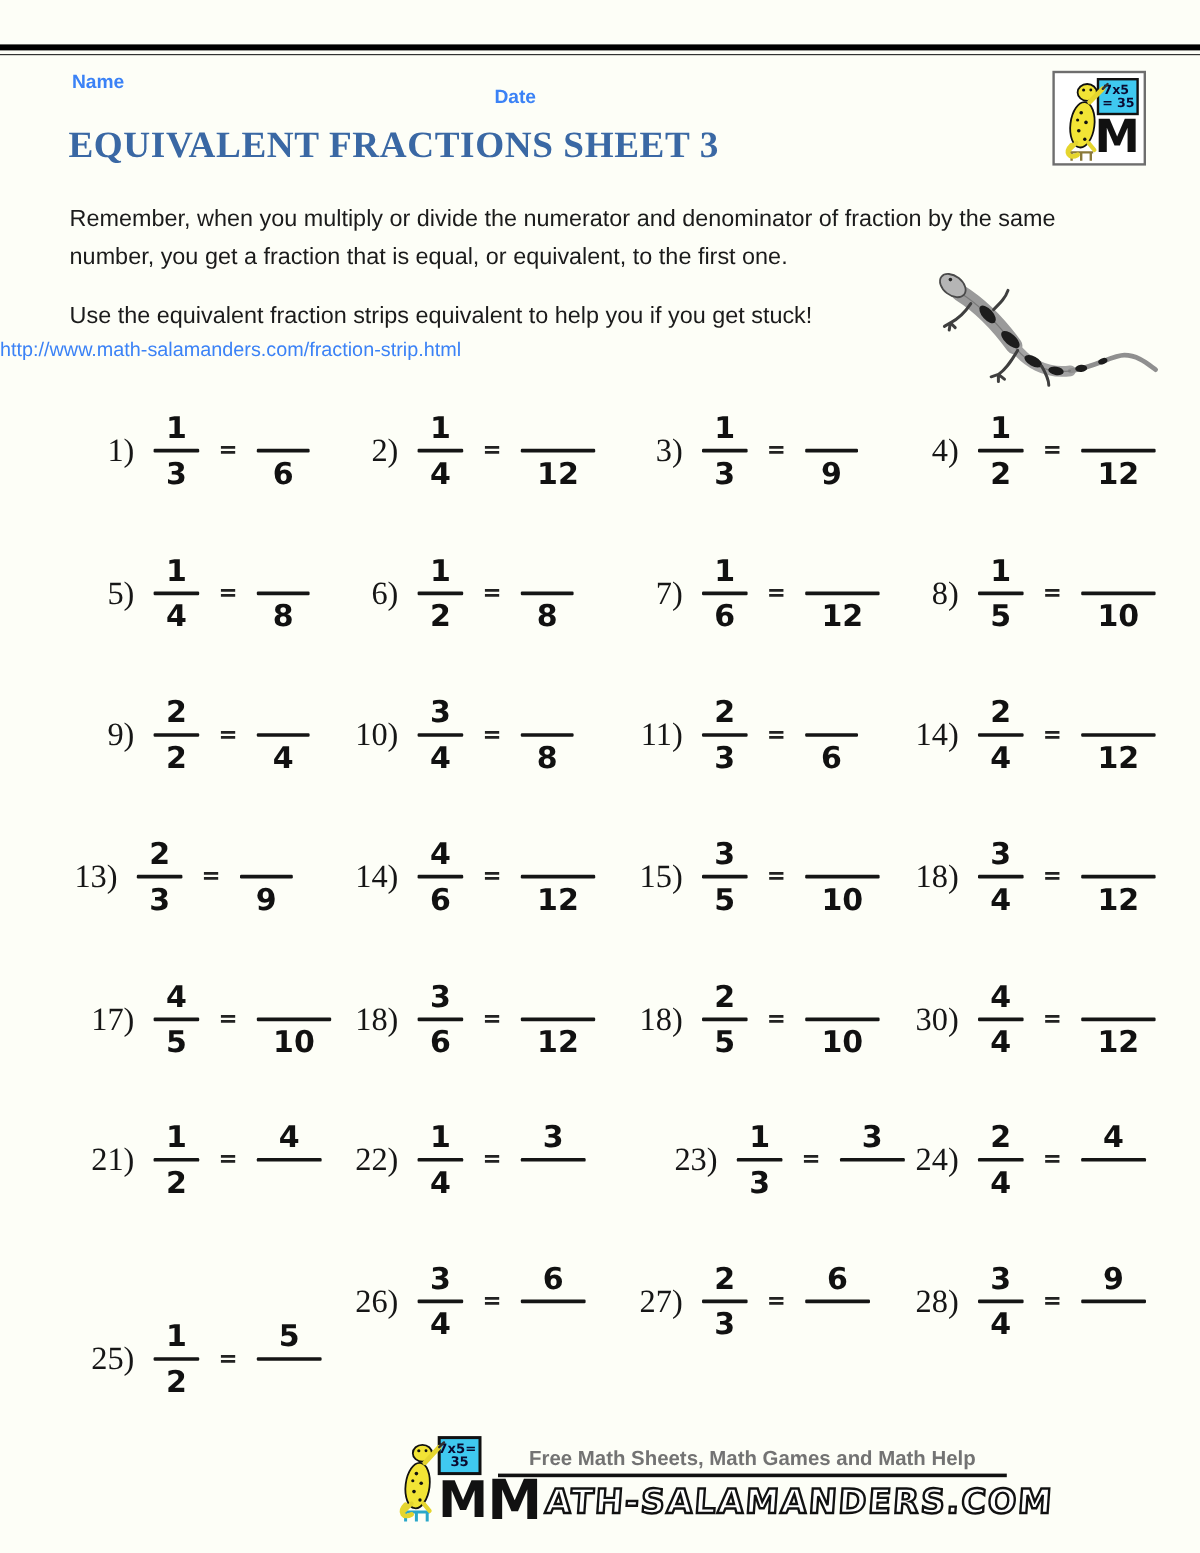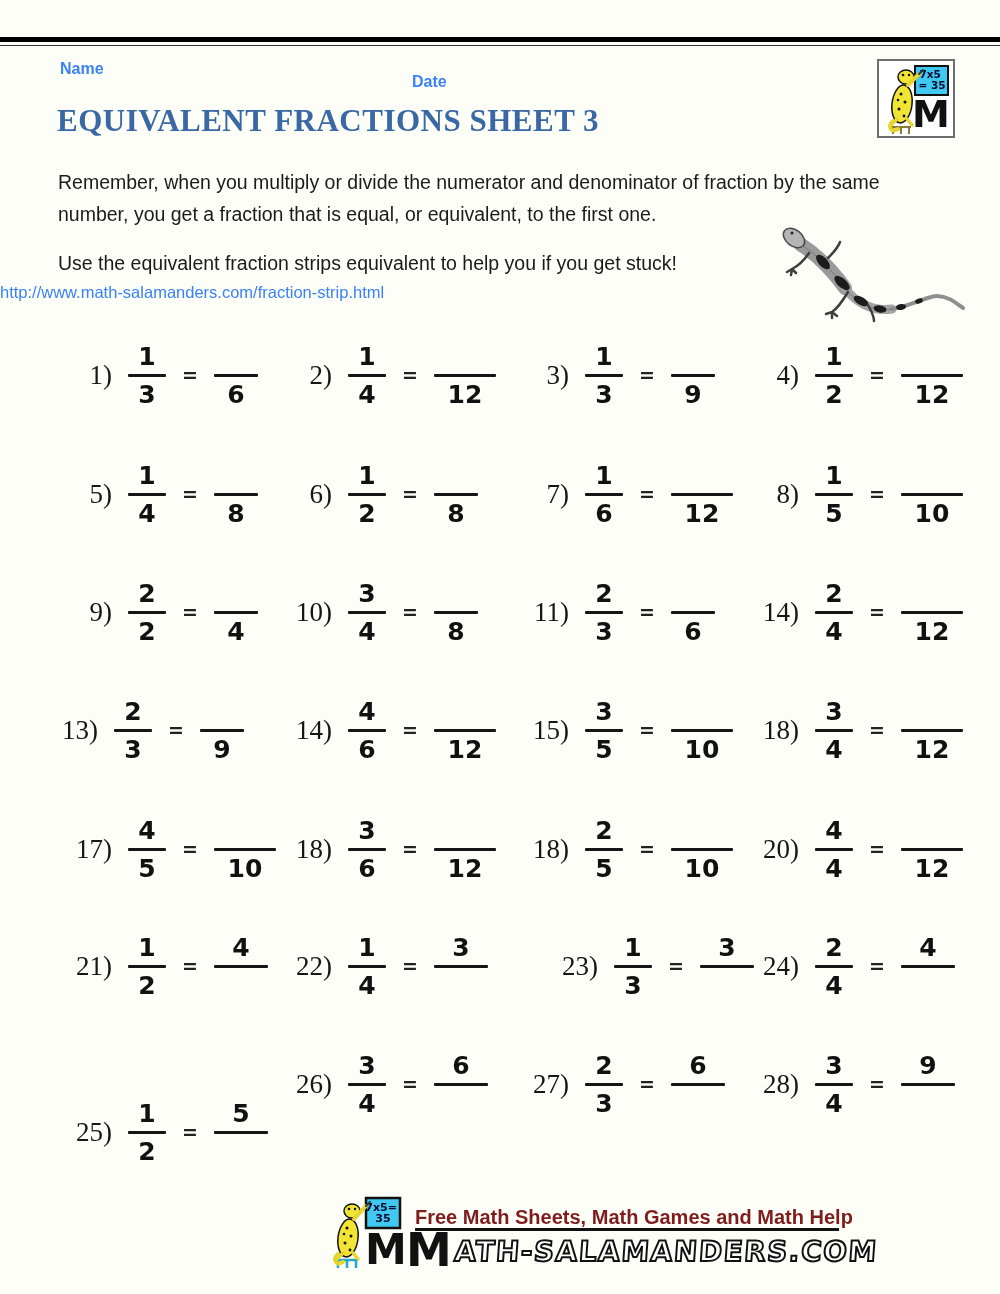--- a/index.html
+++ b/index.html
@@ -41,21 +41,21 @@
   .fr-num, .fr-den {
     display:block; height:35px; line-height:35px; text-align:center;
     font-family:"DejaVu Sans", sans-serif; font-weight:700; font-size:25px; color:#111;
   }
   .fr-bar { display:block; height:3px; background:#151515; border-radius:1px; }
   .eq { margin:0 16px; font-family:"DejaVu Sans", sans-serif; font-weight:700; font-size:19px; color:#222; }
 
   .footer-logo { position:absolute; left:328px; top:1196px; }
   .footer-tagline {
     position:absolute; left:415px; top:1206px; width:424px; text-align:center;
-    font-size:20px; font-weight:700; color:#7f1d1d; white-space:nowrap;
+    font-size:17px; font-weight:700; color:#737373; white-space:nowrap;
   }
   .footer-line { position:absolute; left:415px; top:1228px; width:424px; height:3px; background:#111; }
   .footer-brand { position:absolute; left:406px; top:1229px; display:flex; align-items:flex-end; }
   .brand-m {
     font-family:"DejaVu Sans", sans-serif; font-weight:900; font-size:46px; line-height:42px;
     color:#111; margin-right:1px;
   }
   .brand-rest {
     font-family:"DejaVu Sans", sans-serif; font-weight:800; font-size:28px; line-height:38px;
     letter-spacing:1.5px; color:#ffffff; -webkit-text-stroke:2px #111;
@@ -401,21 +401,21 @@
         <span class="fr-den" style="min-width: 38px;">5</span>
       </span>
       <span class="eq">=</span>
       <span class="frac">
         <span class="fr-num" style="min-width: 62px;"></span>
         <span class="fr-bar" style="width: 62px;"></span>
         <span class="fr-den" style="min-width: 62px;">10</span>
       </span>
     </div>
     <div class="problem" style="left: 745px; top: 797px;">
-      <span class="p-label">20)</span>
+      <span class="p-label">30)</span>
       <span class="frac">
         <span class="fr-num" style="min-width: 38px;">4</span>
         <span class="fr-bar" style="width: 38px;"></span>
         <span class="fr-den" style="min-width: 38px;">4</span>
       </span>
       <span class="eq">=</span>
       <span class="frac">
         <span class="fr-num" style="min-width: 62px;"></span>
         <span class="fr-bar" style="width: 62px;"></span>
         <span class="fr-den" style="min-width: 62px;">12</span>

